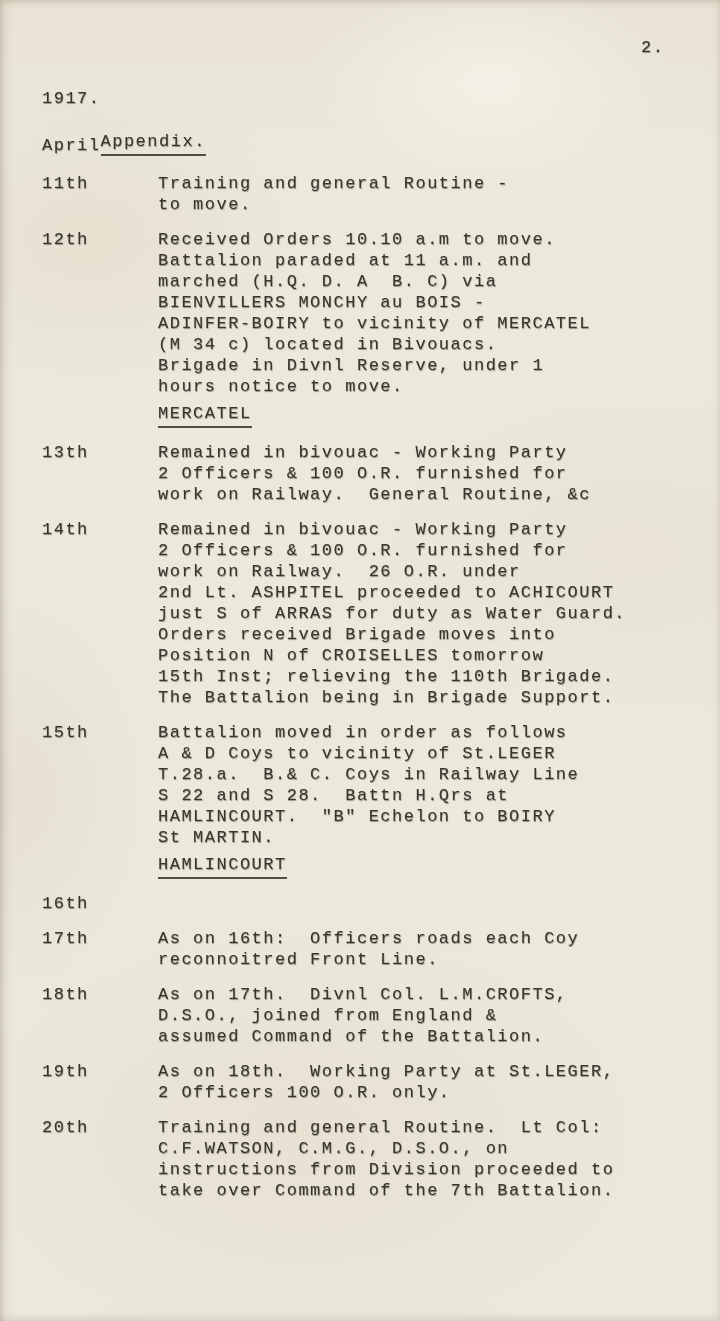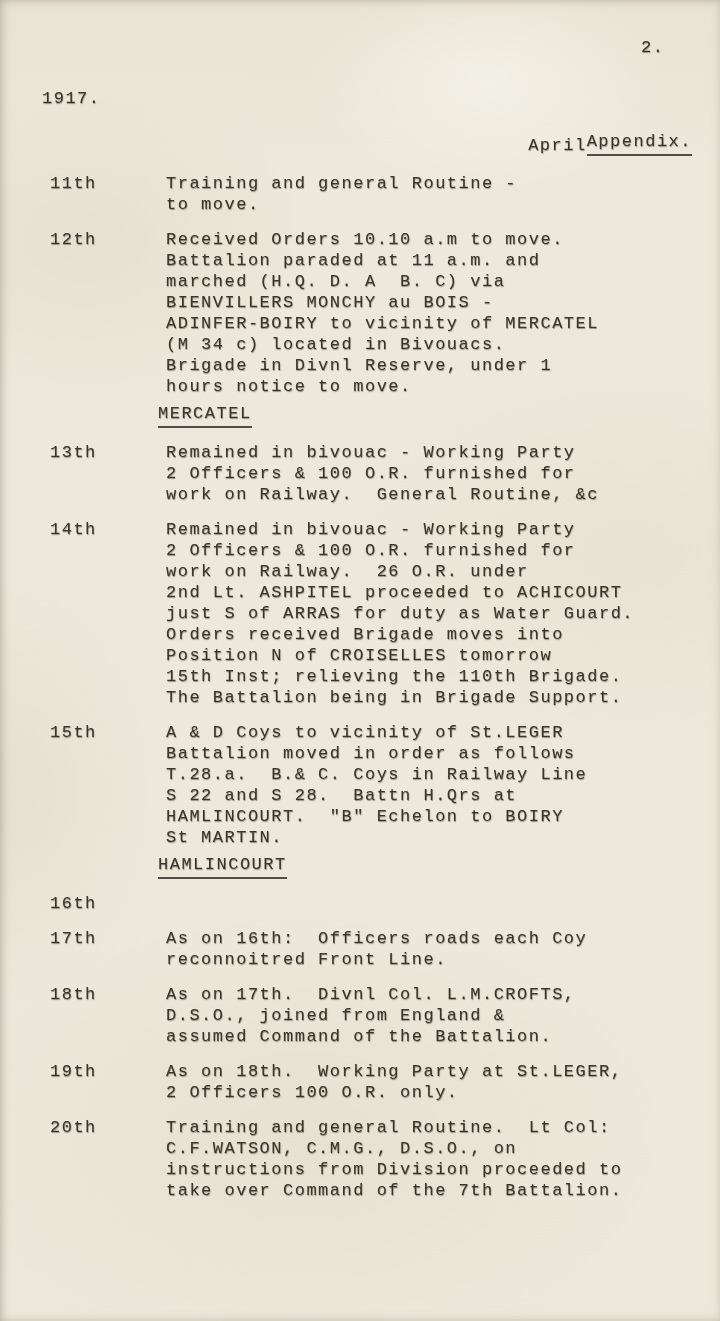--- a/index.html
+++ b/index.html
@@ -41,33 +41,32 @@
     position: absolute;
     top: 88px;
     left: 0;
     width: 100%;
   }
   .year {
     margin: 0 4px 22px 42px;
   }
   .month-row {
     display: flex;
-    justify-content: flex-end;
+    justify-content: flex-start;
     align-items: flex-end;
     margin: 0 28px 17px 42px;
   }
   .underlined {
     display: inline-block;
     border-bottom: 2px solid rgba(55,50,42,0.85);
     padding-bottom: 2px;
   }
   .entry {
     display: flex;
     margin: 0 0 14px 0;
-    padding-left: 8px;
   }
   .entry-date {
     flex: 0 0 116px;
     margin-left: 42px;
   }
   .entry-lines {
     flex: 1 1 auto;
   }
   .entry-lines div,
   .entry-date, .year, .month, .appendix, .page-number, .heading {
@@ -131,22 +130,22 @@
             <div>just S of ARRAS for duty as Water Guard.</div>
             <div>Orders received Brigade moves into</div>
             <div>Position N of CROISELLES tomorrow</div>
             <div>15th Inst; relieving the 110th Brigade.</div>
             <div>The Battalion being in Brigade Support.</div>
           </div>
         </div>
         <div class="entry">
           <div class="entry-date">15th</div>
           <div class="entry-lines">
+            <div>Battalion moved in order as follows</div>
             <div>A &amp; D Coys to vicinity of St.LEGER</div>
-            <div>Battalion moved in order as follows</div>
             <div>T.28.a.  B.&amp; C. Coys in Railway Line</div>
             <div>S 22 and S 28.  Battn H.Qrs at</div>
             <div>HAMLINCOURT.  "B" Echelon to BOIRY</div>
             <div>St MARTIN.</div>
           </div>
         </div>
         <div class="heading"><span class="underlined">HAMLINCOURT</span></div>
         <div class="entry">
           <div class="entry-date">16th</div>
         </div>

